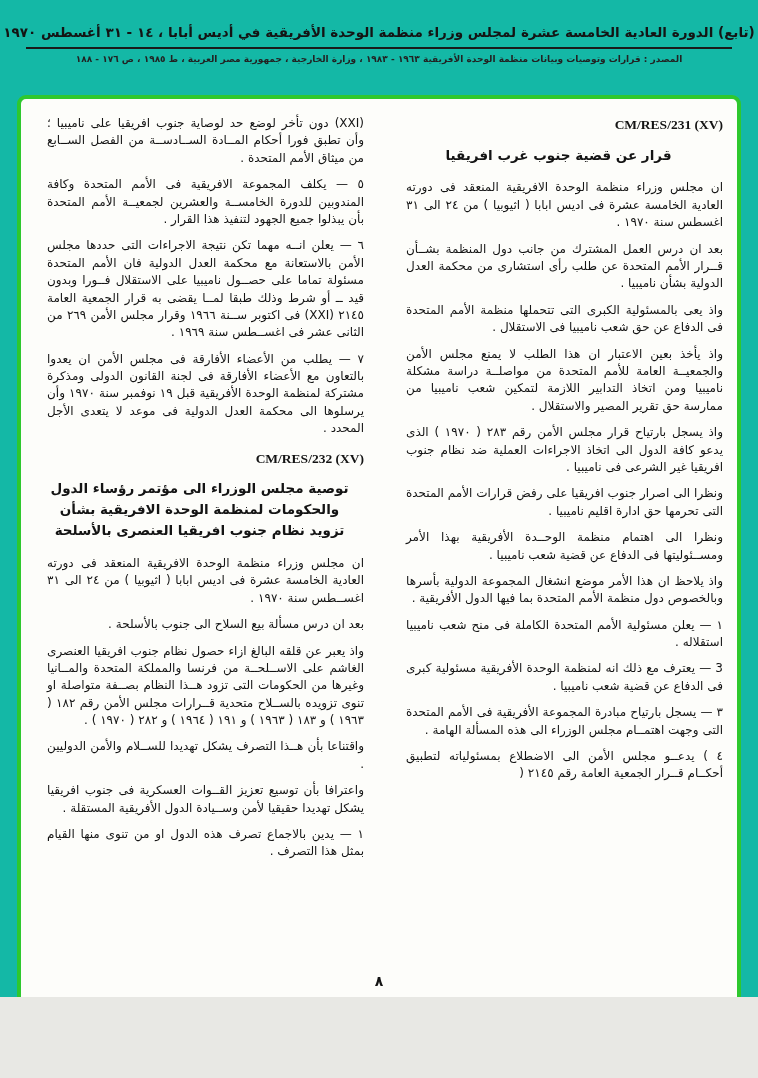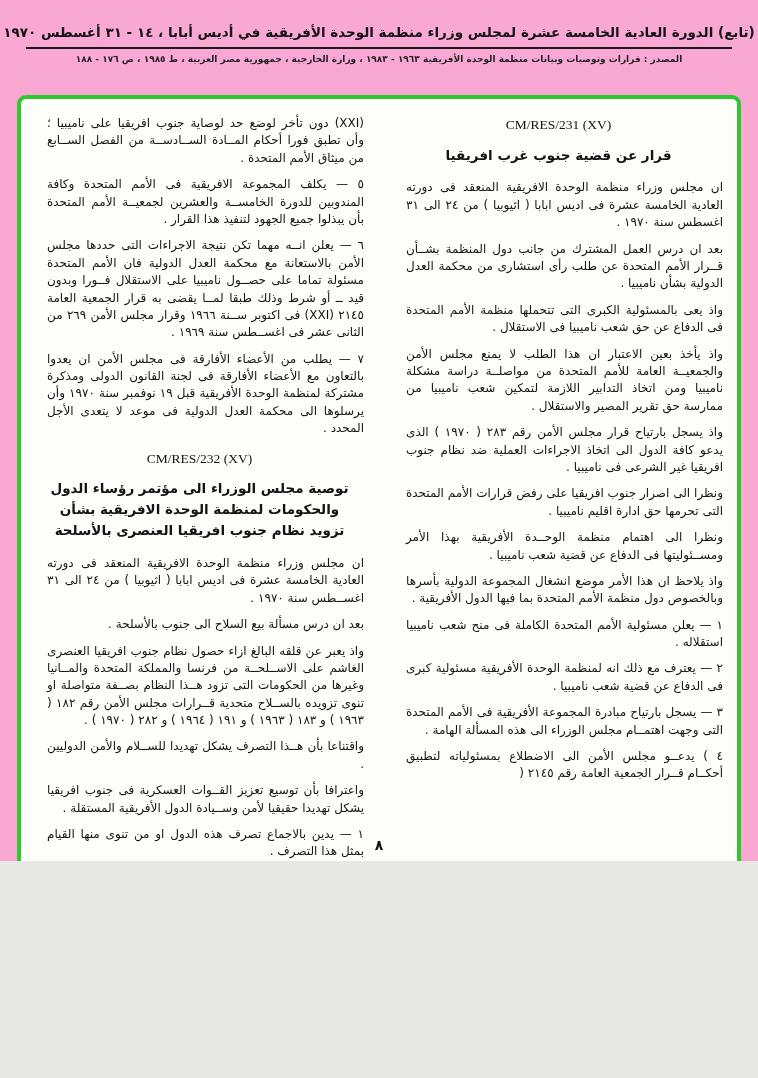--- a/index.html
+++ b/index.html
@@ -1,20 +1,20 @@
 <!DOCTYPE html>
 <html lang="ar"><head>
 <meta charset="utf-8">
 <style>
   html,body{margin:0;padding:0;background:#e8e8e4;}
   .page{
     position:relative;
-    width:758px;height:861px;
+    width:758px;height:997px;
     margin:0 auto;
-    background:#f9a8d4;
+    background:#14b8a6;
     font-family:"DejaVu Sans",sans-serif;
     color:#141414;
     overflow:hidden;
   }
   
   .hdr{
     direction:rtl;
     text-align:center;
     padding-top:24px;
     font-size:13.5px;
@@ -54,23 +54,23 @@
   }
   .col{
     flex:1;
     direction:rtl;
     text-align:justify;
     font-size:12px;
     line-height:1.45;
   }
   .doc-ref{
     direction:ltr;
-    text-align:center;
+    text-align:right;
     font-family:"Liberation Serif","DejaVu Serif",serif;
-    font-weight:normal;
+    font-weight:bold;
     font-size:13.5px;
     margin:0 0 10px 0;
   }
   .res-title{
     direction:rtl;
     text-align:center;
     font-weight:bold;
     font-size:13.5px;
     margin:4px 6px 14px 6px;
     line-height:1.55;
@@ -108,21 +108,21 @@
         <div class="res-title">قرار عن قضية جنوب غرب افريقيا</div>
         <p class="para">ان مجلس وزراء منظمة الوحدة الافريقية المنعقد فى دورته العادية الخامسة عشرة فى اديس ابابا ( اثيوبيا ) من ٢٤ الى ٣١ اغسطس سنة ١٩٧٠ .</p>
         <p class="para">بعد ان درس العمل المشترك من جانب دول المنظمة بشــأن قــرار الأمم المتحدة عن طلب رأى استشارى من محكمة العدل الدولية بشأن ناميبيا .</p>
         <p class="para">واذ يعى بالمسئولية الكبرى التى تتحملها منظمة الأمم المتحدة فى الدفاع عن حق شعب ناميبيا فى الاستقلال .</p>
         <p class="para">واذ يأخذ بعين الاعتبار ان هذا الطلب لا يمنع مجلس الأمن والجمعيــة العامة للأمم المتحدة من مواصلــة دراسة مشكلة ناميبيا ومن اتخاذ التدابير اللازمة لتمكين شعب ناميبيا من ممارسة حق تقرير المصير والاستقلال .</p>
         <p class="para">واذ يسجل بارتياح قرار مجلس الأمن رقم ٢٨٣ ( ١٩٧٠ ) الذى يدعو كافة الدول الى اتخاذ الاجراءات العملية ضد نظام جنوب افريقيا غير الشرعى فى ناميبيا .</p>
         <p class="para">ونظرا الى اصرار جنوب افريقيا على رفض قرارات الأمم المتحدة التى تحرمها حق ادارة اقليم ناميبيا .</p>
         <p class="para">ونظرا الى اهتمام منظمة الوحــدة الأفريقية بهذا الأمر ومســئوليتها فى الدفاع عن قضية شعب ناميبيا .</p>
         <p class="para">واذ يلاحظ ان هذا الأمر موضع انشغال المجموعة الدولية بأسرها وبالخصوص دول منظمة الأمم المتحدة بما فيها الدول الأفريقية .</p>
         <p class="para">١ — يعلن مسئولية الأمم المتحدة الكاملة فى منح شعب ناميبيا استقلاله .</p>
-        <p class="para">٢ — يعترف مع ذلك انه لمنظمة الوحدة الأفريقية مسئولية كبرى فى الدفاع عن قضية شعب ناميبيا .</p>
+        <p class="para">3 — يعترف مع ذلك انه لمنظمة الوحدة الأفريقية مسئولية كبرى فى الدفاع عن قضية شعب ناميبيا .</p>
         <p class="para">٣ — يسجل بارتياح مبادرة المجموعة الأفريقية فى الأمم المتحدة التى وجهت اهتمــام مجلس الوزراء الى هذه المسألة الهامة .</p>
         <p class="para">٤ ) يدعــو مجلس الأمن الى الاضطلاع بمسئولياته لتطبيق أحكــام قــرار الجمعية العامة رقم ٢١٤٥ (</p>
       </div>
 
       <div class="col">
         <p class="para">(XXI) دون تأخر لوضع حد لوصاية جنوب افريقيا على ناميبيا ؛ وأن تطبق فورا أحكام المــادة الســادســة من الفصل الســابع من ميثاق الأمم المتحدة .</p>
         <p class="para">٥ — يكلف المجموعة الافريقية فى الأمم المتحدة وكافة المندوبين للدورة الخامســة والعشرين لجمعيــة الأمم المتحدة بأن يبذلوا جميع الجهود لتنفيذ هذا القرار .</p>
         <p class="para">٦ — يعلن انــه مهما تكن نتيجة الاجراءات التى حددها مجلس الأمن بالاستعانة مع محكمة العدل الدولية فان الأمم المتحدة مسئولة تماما على حصــول ناميبيا على الاستقلال فــورا وبدون قيد ــ أو شرط وذلك طبقا لمــا يقضى به قرار الجمعية العامة ٢١٤٥ (XXI) فى اكتوبر ســنة ١٩٦٦ وقرار مجلس الأمن ٢٦٩ من الثانى عشر فى اغســطس سنة ١٩٦٩ .</p>
         <p class="para">٧ — يطلب من الأعضاء الأفارقة فى مجلس الأمن ان يعدوا بالتعاون مع الأعضاء الأفارقة فى لجنة القانون الدولى ومذكرة مشتركة لمنظمة الوحدة الأفريقية قبل ١٩ نوفمبر سنة ١٩٧٠ وأن يرسلوها الى محكمة العدل الدولية فى موعد لا يتعدى الأجل المحدد .</p>
 

